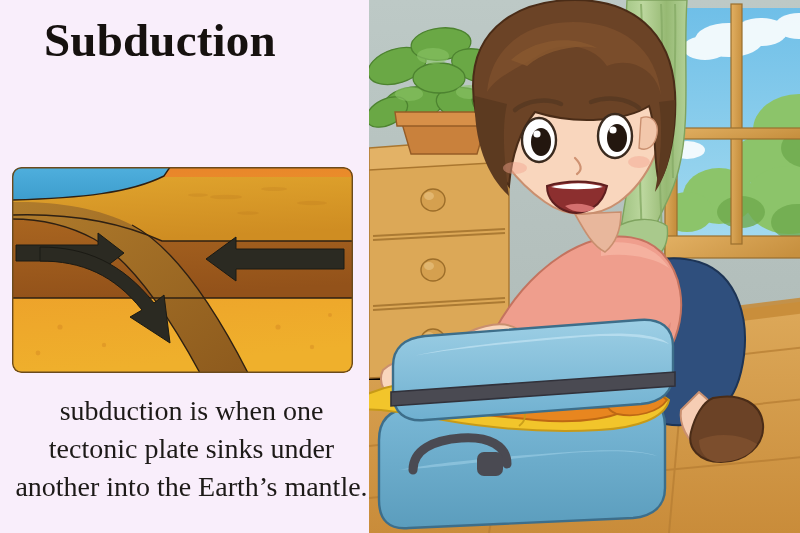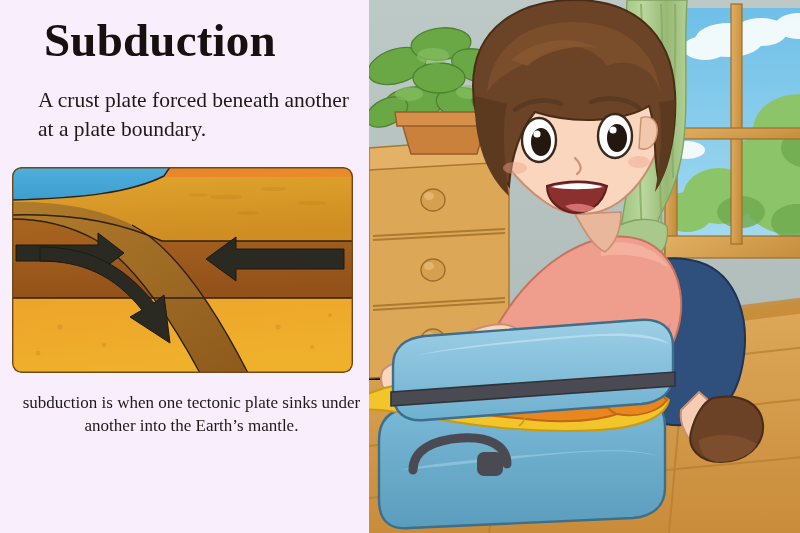--- a/index.html
+++ b/index.html
@@ -7,41 +7,40 @@
        font-family:"Liberation Serif",serif;}
   .card{position:relative;width:800px;height:533px;display:flex;}
 
   
   .left{position:relative;width:355px;height:533px;background:#f9eefb;flex:0 0 355px;margin-left:14px;}
   .title{position:absolute;left:30px;top:14px;font-size:47px;font-weight:700;
          color:#16110f;letter-spacing:.2px;line-height:1.12;}
   .definition{position:absolute;left:24px;top:86px;width:320px;font-size:21.5px;
               color:#1d1a18;line-height:1.33;}
   .summary{position:absolute;left:0px;top:392px;width:355px;text-align:center;
-           font-size:17px;color:#1d1a18;line-height:1.35;}
+           font-size:28px;color:#1d1a18;line-height:1.35;}
 
   
   .diagram{position:absolute;left:-2px;top:167px;width:341px;height:206px;
            border-radius:9px;overflow:hidden;}
   .dg-svg{display:block;width:341px;height:206px;}
 
   
   .right{position:relative;width:445px;height:533px;flex:0 0 445px;overflow:hidden;}
   .ill{display:block;width:445px;height:533px;}
 </style>
 </head>
 <body>
 
 <div class="card">
 
   <div class="left">
 
     <div class="title">Subduction</div>
 
-    <div class="definition">A crust plate forced beneath another at a plate boundary.</div>
 
     <div class="diagram">
       <svg class="dg-svg" viewBox="0 0 341 206" preserveAspectRatio="none" aria-hidden="true">
         <defs>
           <linearGradient id="gUpper" x1="0" y1="0" x2="0.25" y2="1">
             <stop offset="0" stop-color="#e0a42d"></stop>
             <stop offset="1" stop-color="#cf8d22"></stop>
           </linearGradient>
           <linearGradient id="gMid" x1="0" y1="0" x2="0.2" y2="1">
             <stop offset="0" stop-color="#aa6620"></stop>

